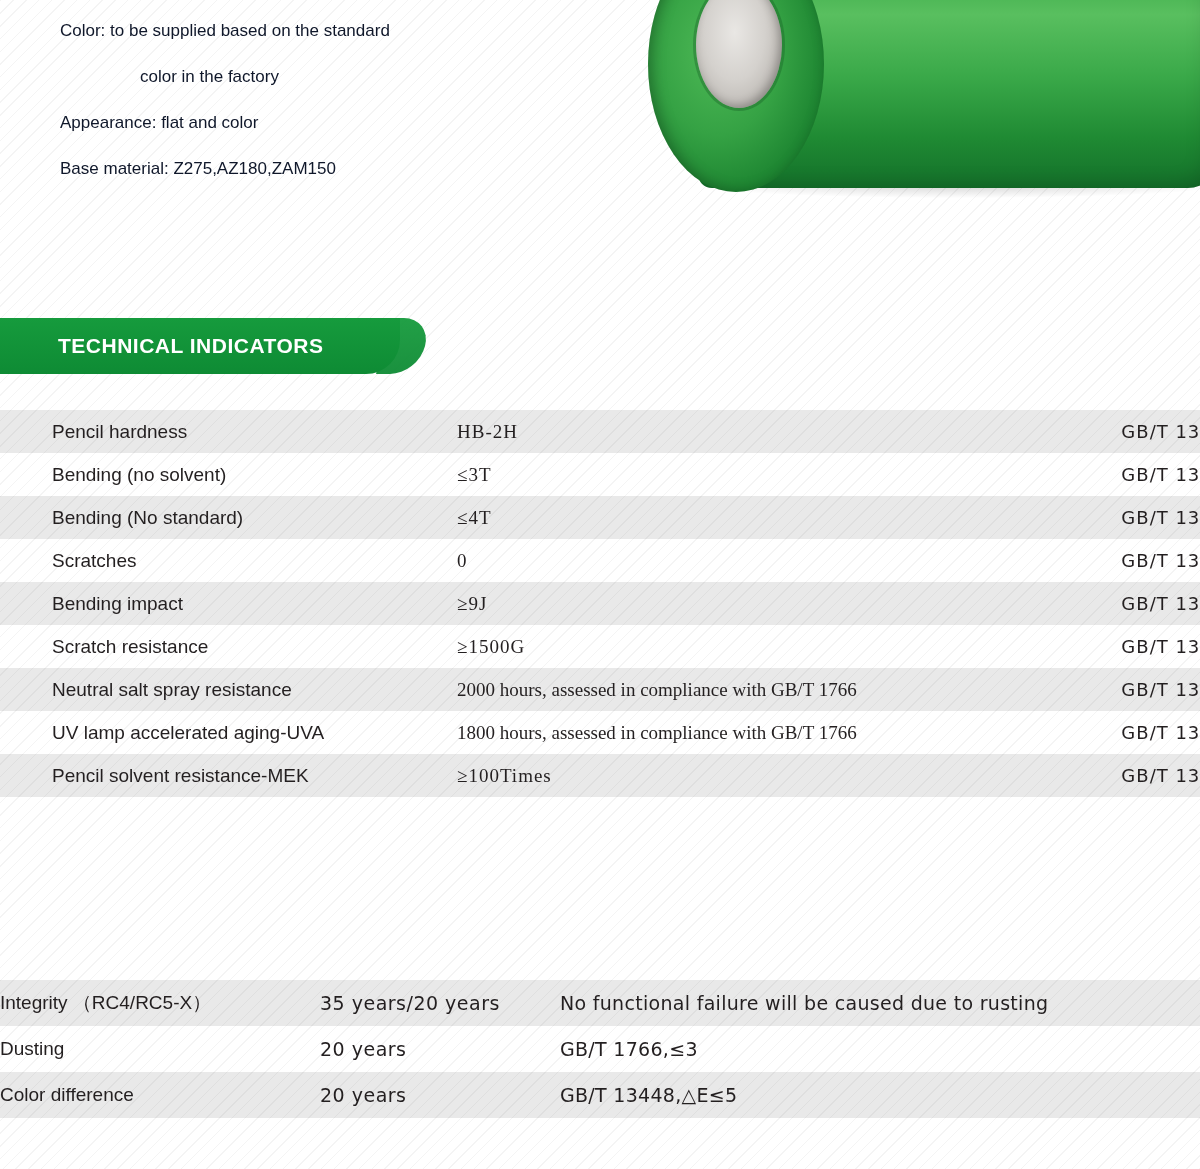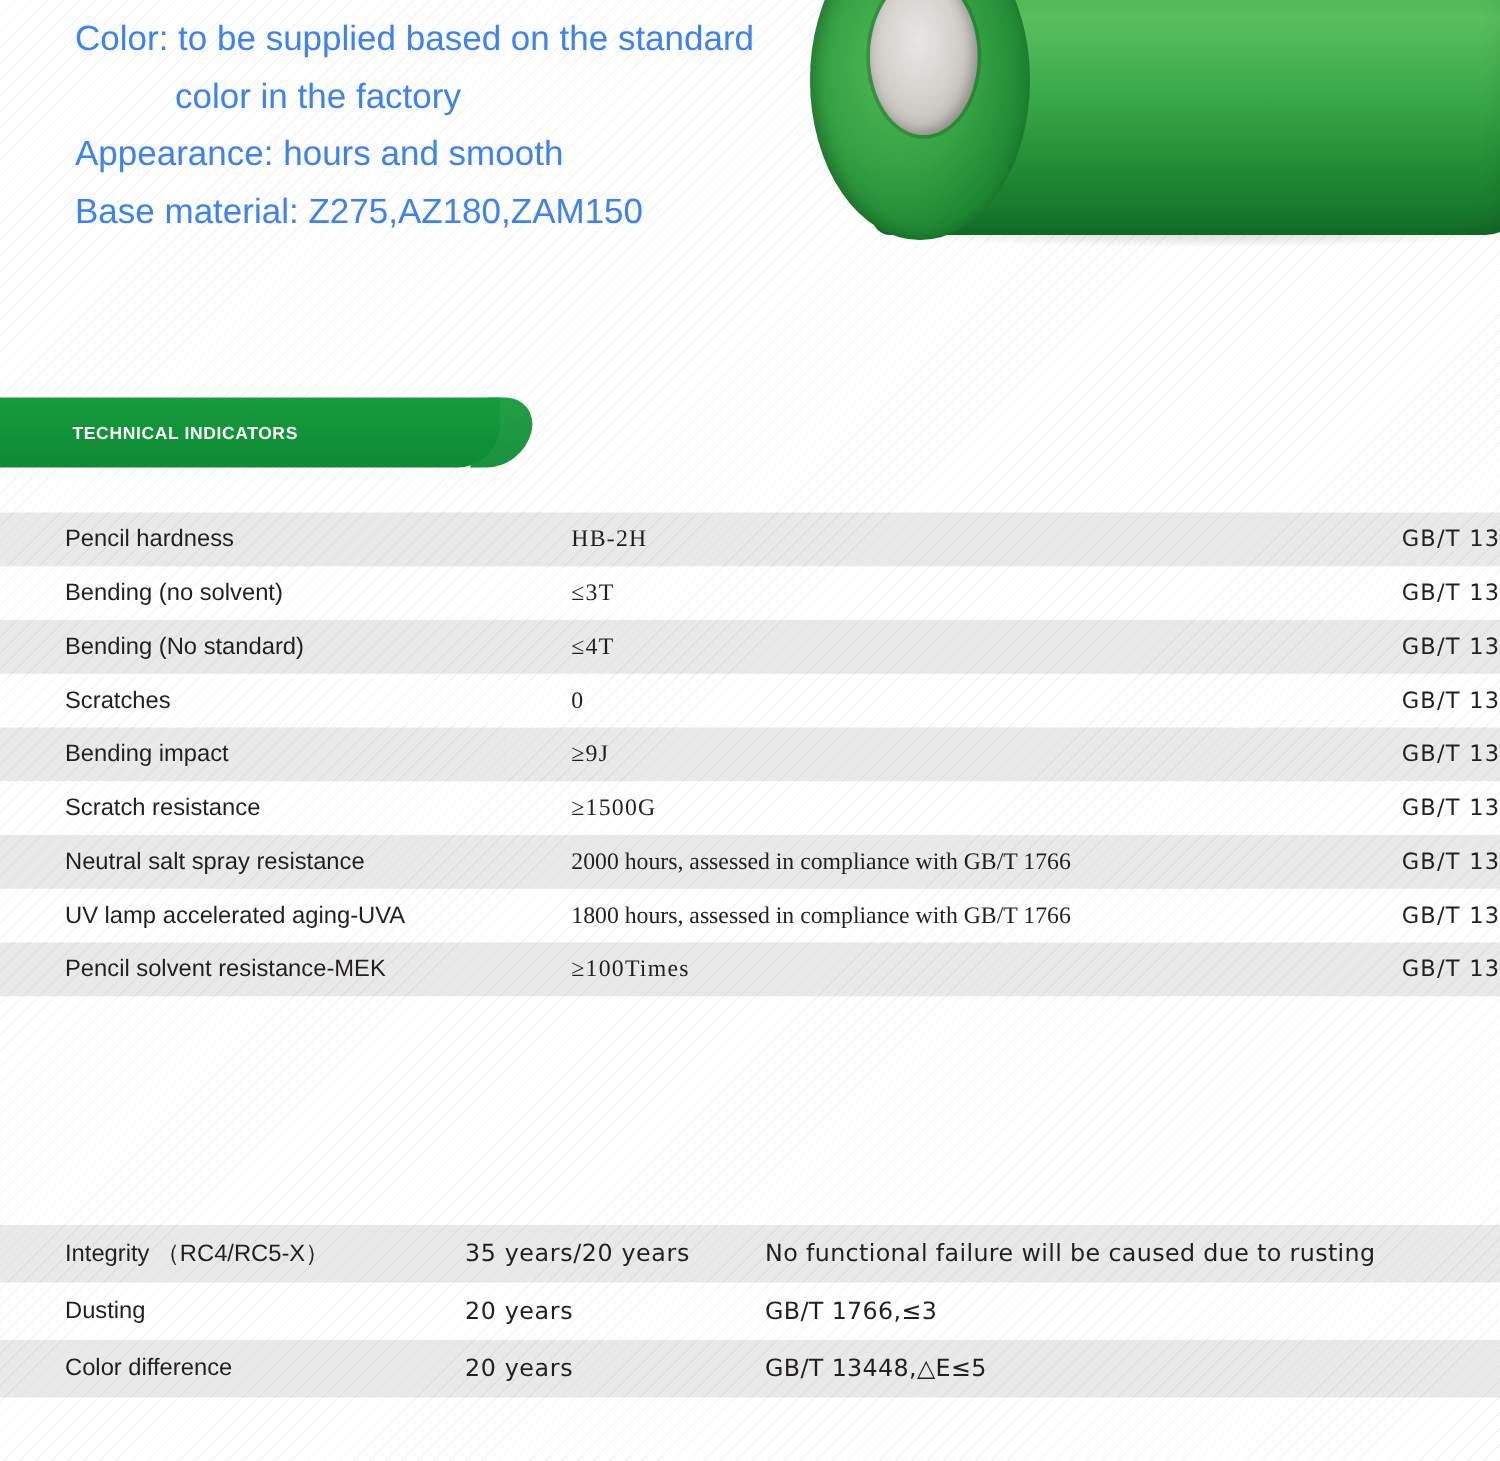--- a/index.html
+++ b/index.html
@@ -34,22 +34,22 @@
   }
 
   
   .spec-block {
     position: absolute;
     left: 60px;
     top: 8px;
     width: 600px;
   }
   .spec-line {
-    font-size: 28px;
-    color: #3b82f6;
+    font-size: 17px;
+    color: #0f172a;
     line-height: 46px;
     white-space: nowrap;
   }
   .spec-line.indent {
     padding-left: 80px;
   }
 
   
   .coil-wrap {
     position: absolute;
@@ -135,21 +135,21 @@
     transform: skewX(-14deg);
     transform-origin: left top;
     opacity: 0.95;
   }
   .ribbon .title {
     position: absolute;
     left: 58px;
     top: 0;
     height: 56px;
     line-height: 56px;
-    font-size: 14px;
+    font-size: 21px;
     font-weight: bold;
     color: #ffffff;
     letter-spacing: 0.5px;
     white-space: nowrap;
   }
 
   
   .tech-table {
     position: absolute;
     left: 0;
@@ -202,21 +202,20 @@
     font-size: 19px;
     color: #231f20;
     padding: 0;
     vertical-align: middle;
   }
   .life-table tr.shade td {
     background: rgba(0,0,0,0.085);
   }
   .life-table td.l1 {
     width: 320px;
-    padding-left: 52px;
     margin-top: 44px;
   }
   .life-table td.l2 {
     width: 240px;
     font-family: "DejaVu Sans", sans-serif;
     letter-spacing: 0.5px;
   }
   .life-table td.l3 {
     width: 640px;
     font-family: "DejaVu Sans", sans-serif;
@@ -226,21 +225,21 @@
 </head>
 <body>
 
 <div class="page-bg"></div>
 
 <div class="content">
 
   <div class="spec-block">
     <div class="spec-line">Color: to be supplied based on the standard</div>
     <div class="spec-line indent">color in the factory</div>
-    <div class="spec-line">Appearance: hours and smooth</div>
+    <div class="spec-line">Appearance: flat and color</div>
     <div class="spec-line">Base material: Z275,AZ180,ZAM150</div>
   </div>
 
   <div class="coil-wrap">
     <div class="coil-shadow"></div>
     <div class="coil-body"></div>
     <div class="coil-end"></div>
     <div class="coil-hole"></div>
   </div>
 

